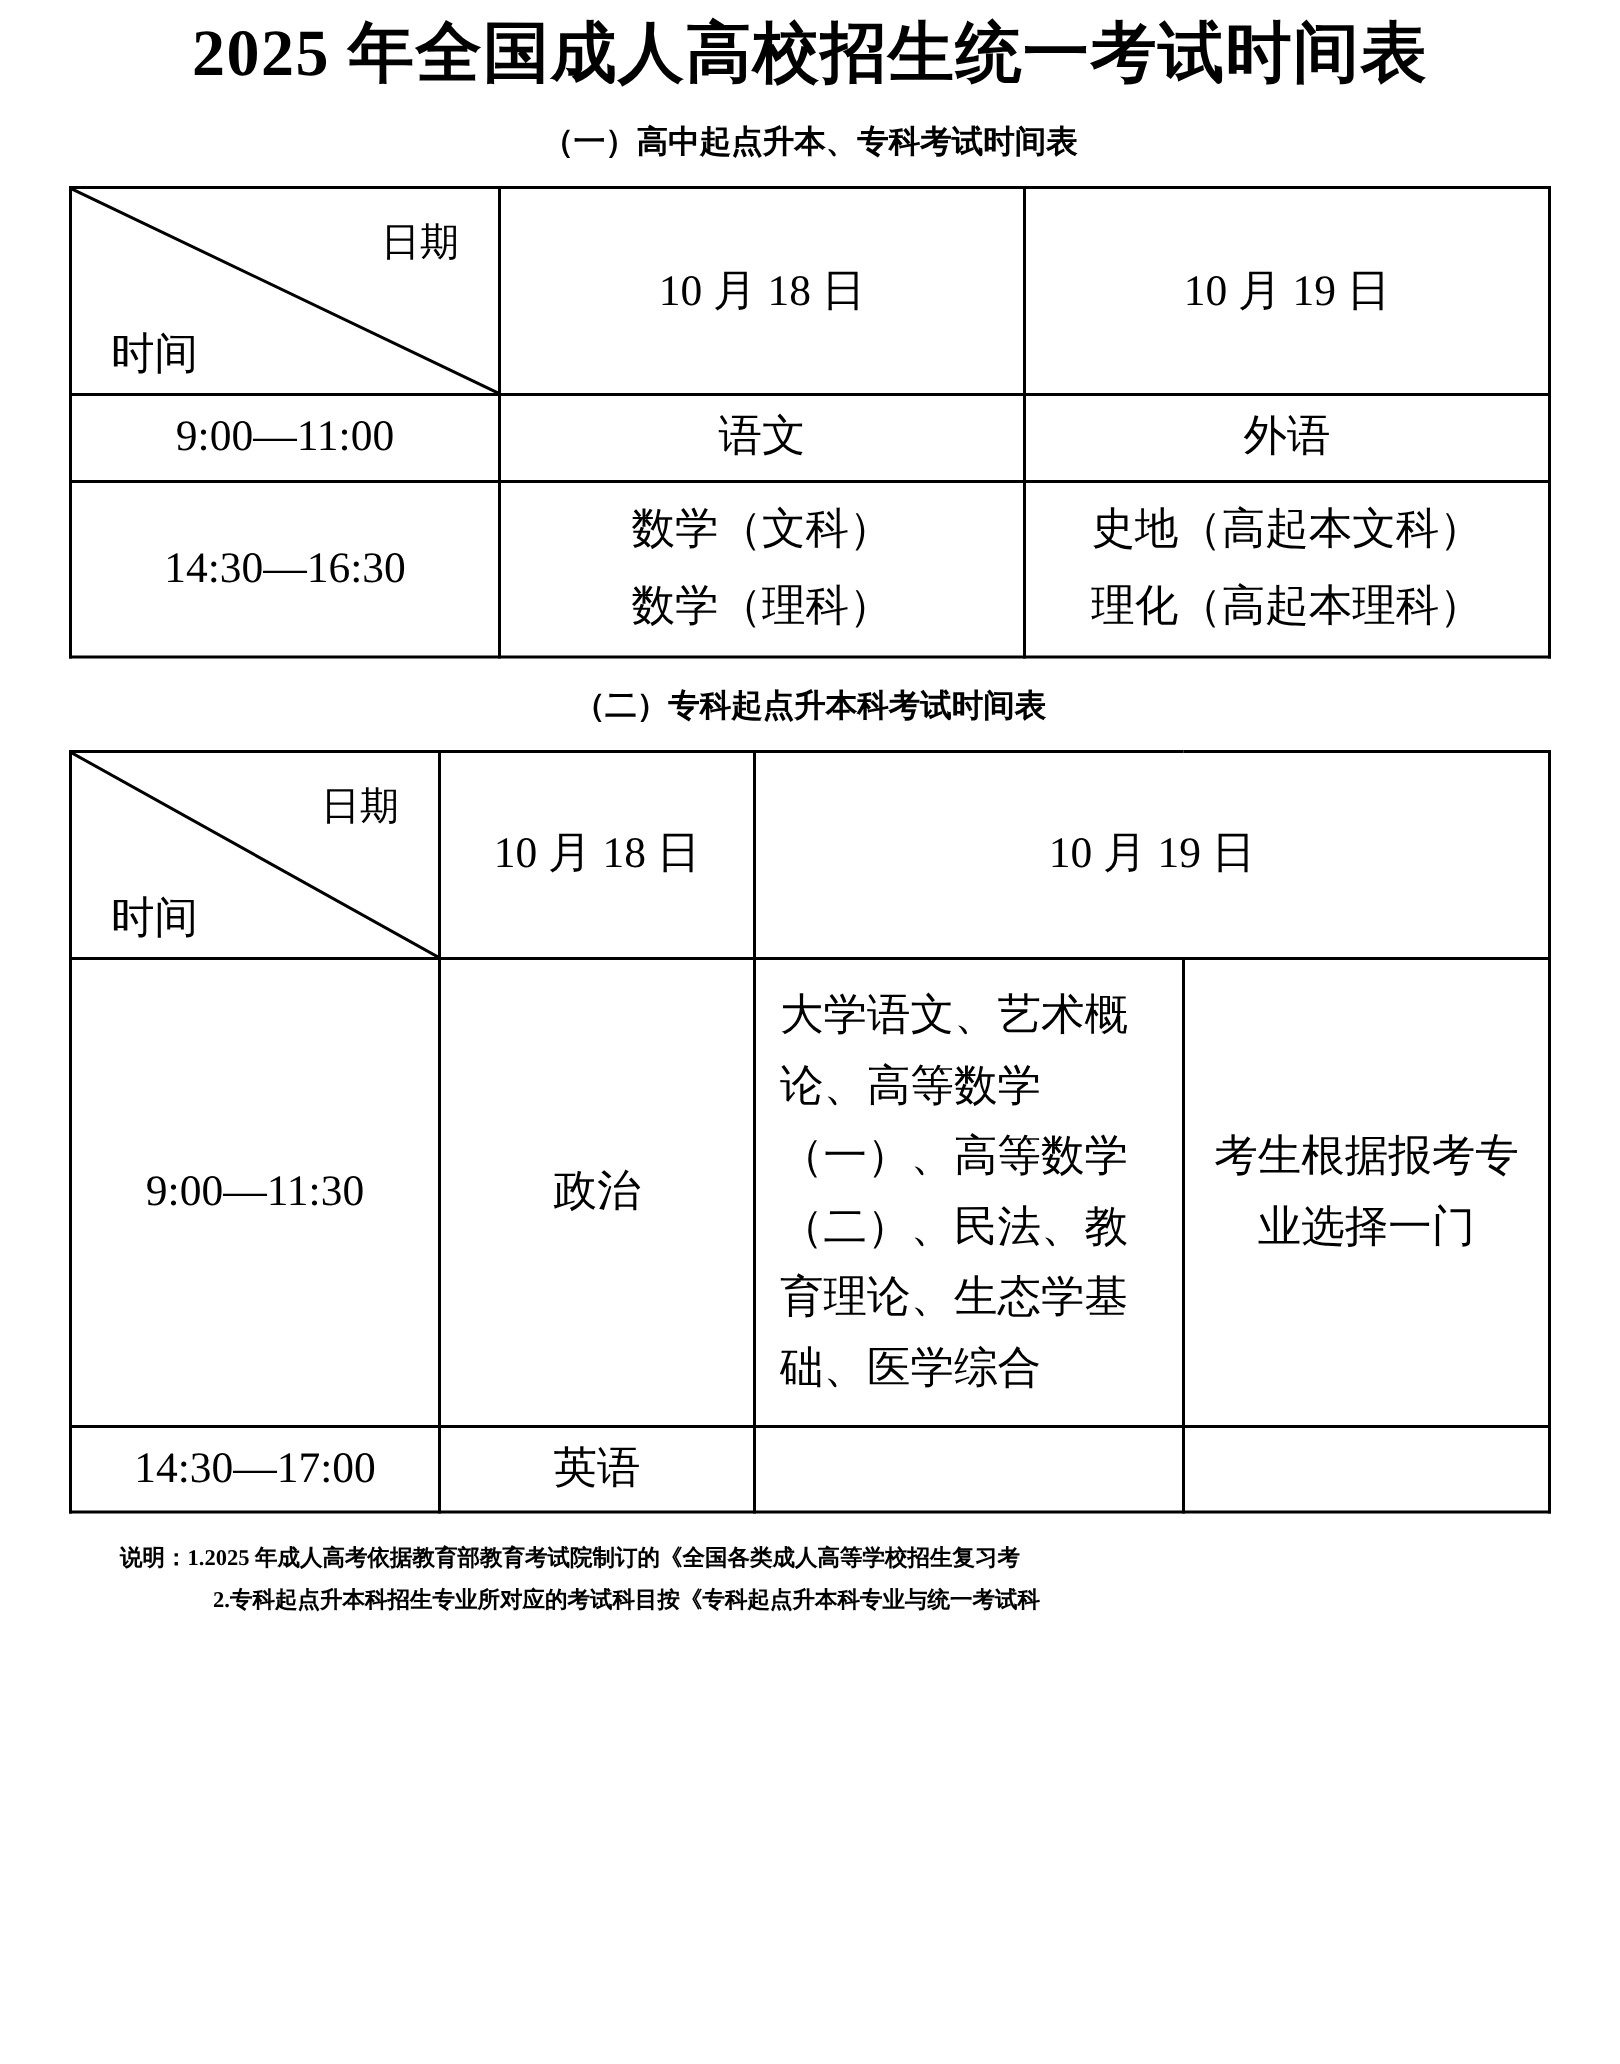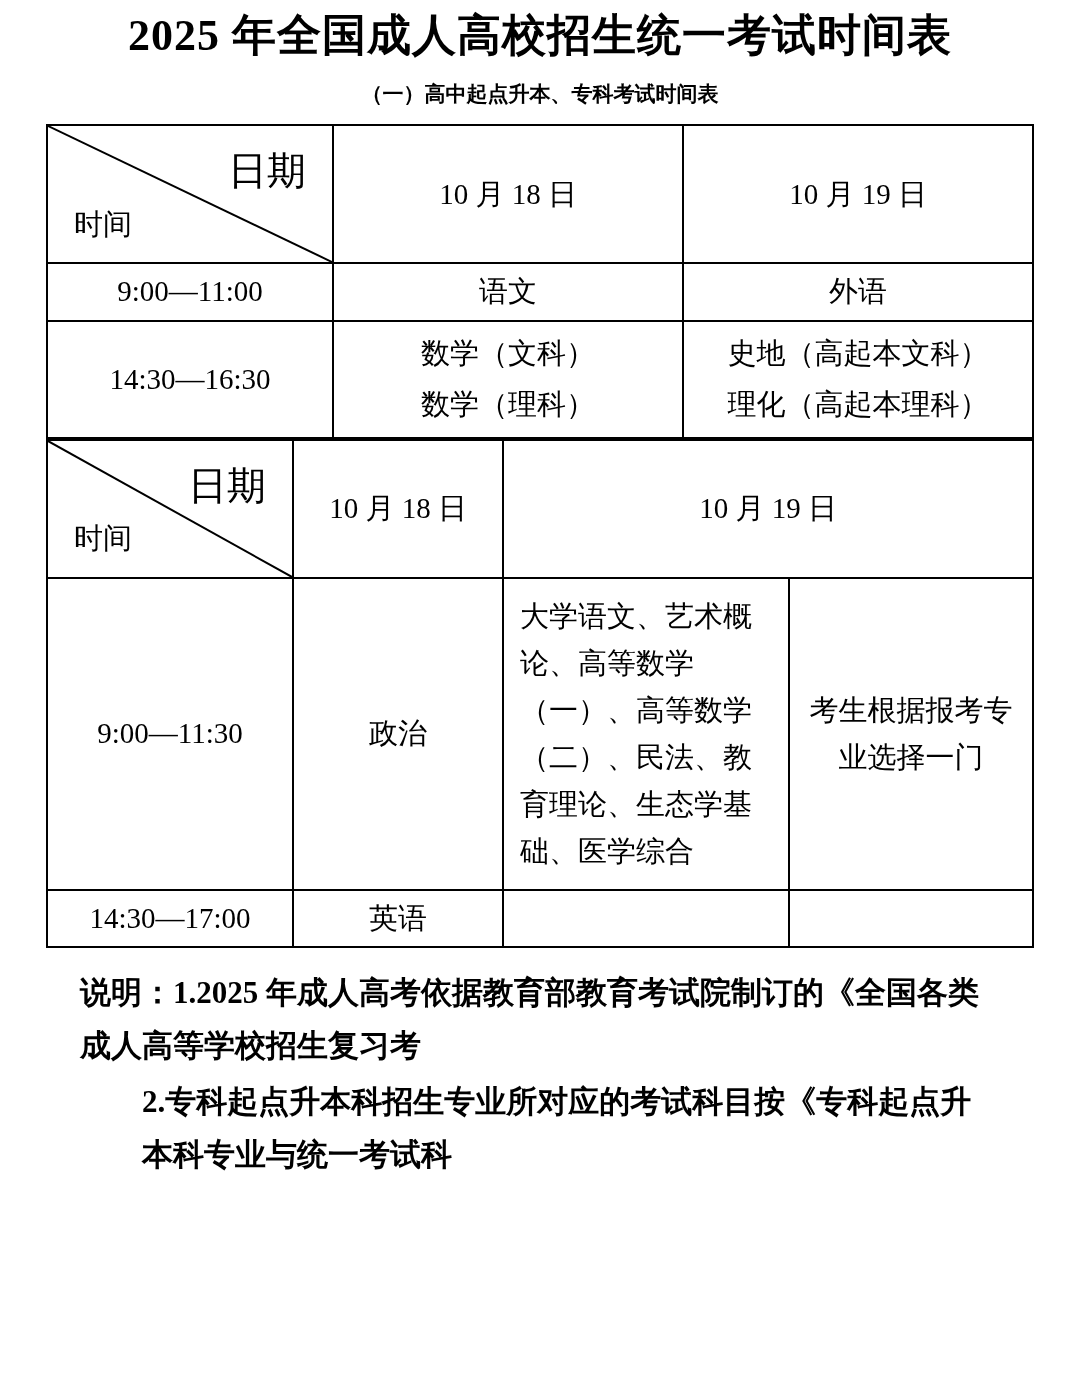--- a/index.html
+++ b/index.html
@@ -61,26 +61,26 @@
   .diag .diag-line {
     position: absolute;
     left: 0; top: 0; right: 0; bottom: 0;
     width: 100%; height: 100%;
     display: block;
   }
   .diag .lbl-date {
     position: absolute;
     right: 26px;
     top: 16px;
-    font-size: 39px;
+    font-size: 26px;
   }
   .diag .lbl-time {
     position: absolute;
     left: 26px;
-    bottom: 16px;
+    bottom: 4px;
     font-size: 29px;
   }
   .t1 .col-time { width: 286px; }
   .t1 .col-d1 { width: 350px; }
   .t1 .col-d2 { width: 350px; }
 
   .t1 .two-line div { padding: 4px 0; }
 
   .t2 .col-time { width: 246px; }
   .t2 .col-d1 { width: 210px; }
@@ -95,21 +95,21 @@
   }
   .t2 td.choose {
     font-size: 29px;
     line-height: 1.62;
     padding: 14px 10px;
     border-radius: 21px;
   }
   .notes {
     width: 920px;
     margin: 18px auto 0 auto;
-    font-size: 31px;
+    font-size: 15px;
     font-weight: bold;
     line-height: 1.72;
   }
   .notes p {
     margin: 0 0 2px 0;
   }
   .note-1 { text-indent: 0; padding-left: 0; }
   .note-line-2 { padding-left: 62px; }
   .note-2 { padding-left: 62px; }
   .note-line-4 { padding-left: 62px; }
@@ -153,20 +153,21 @@
           <div>数学（理科）</div>
         </td>
         <td class="two-line">
           <div>史地（高起本文科）</div>
           <div>理化（高起本理科）</div>
         </td>
       </tr>
     </tbody>
   </table>
 
+  <div class="section-title">（二）专科起点升本科考试时间表</div>
 
   <table class="sched t2">
     <colgroup>
       <col class="col-time">
         <col class="col-d1">
         <col class="col-d2a">
         <col class="col-d2b">
     </colgroup>
     <tbody>
       <tr>

